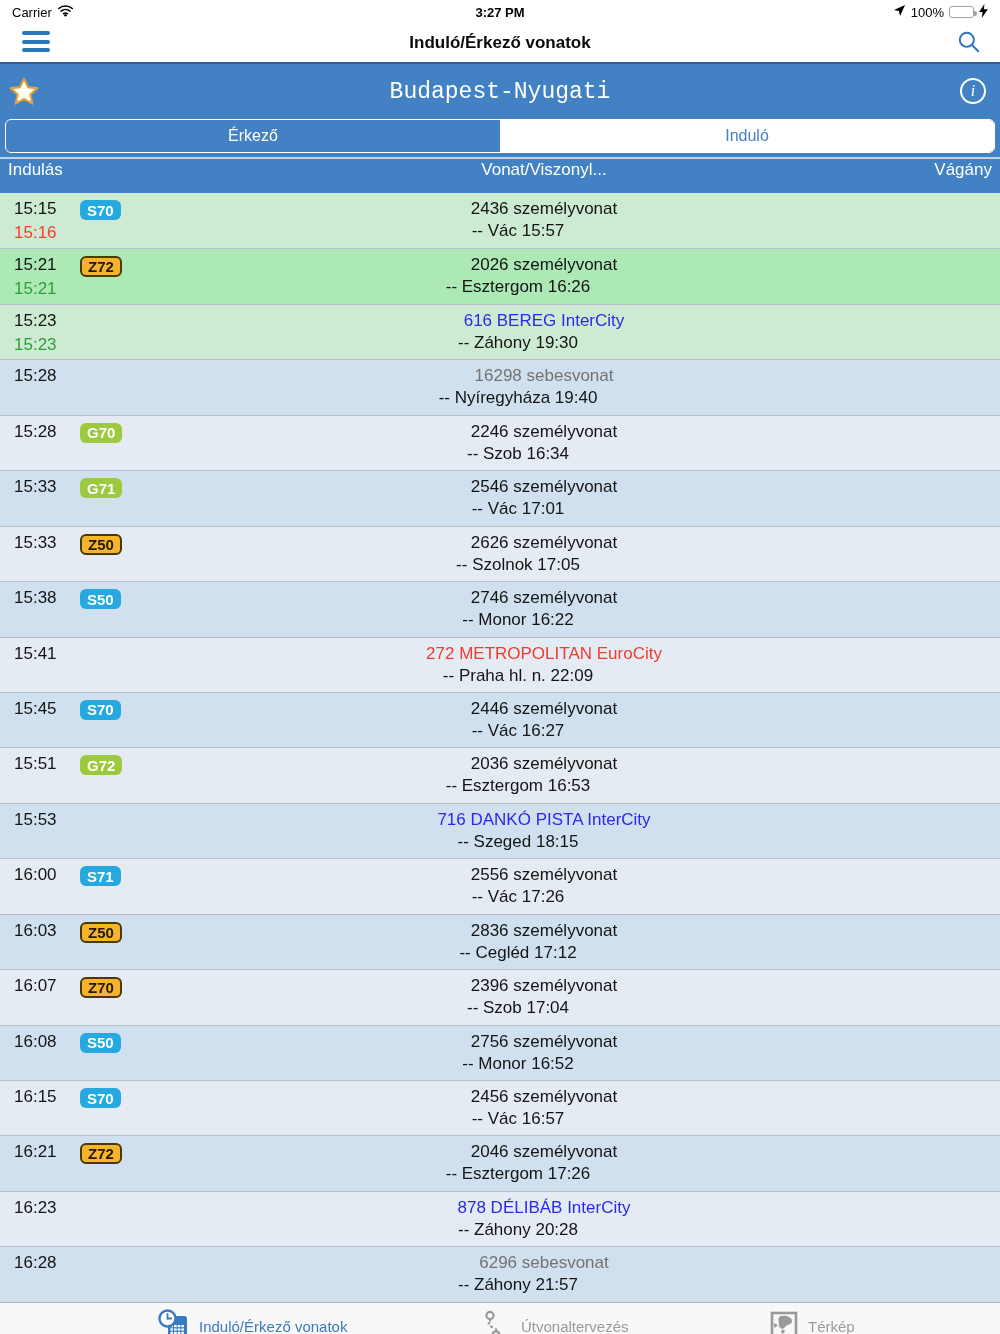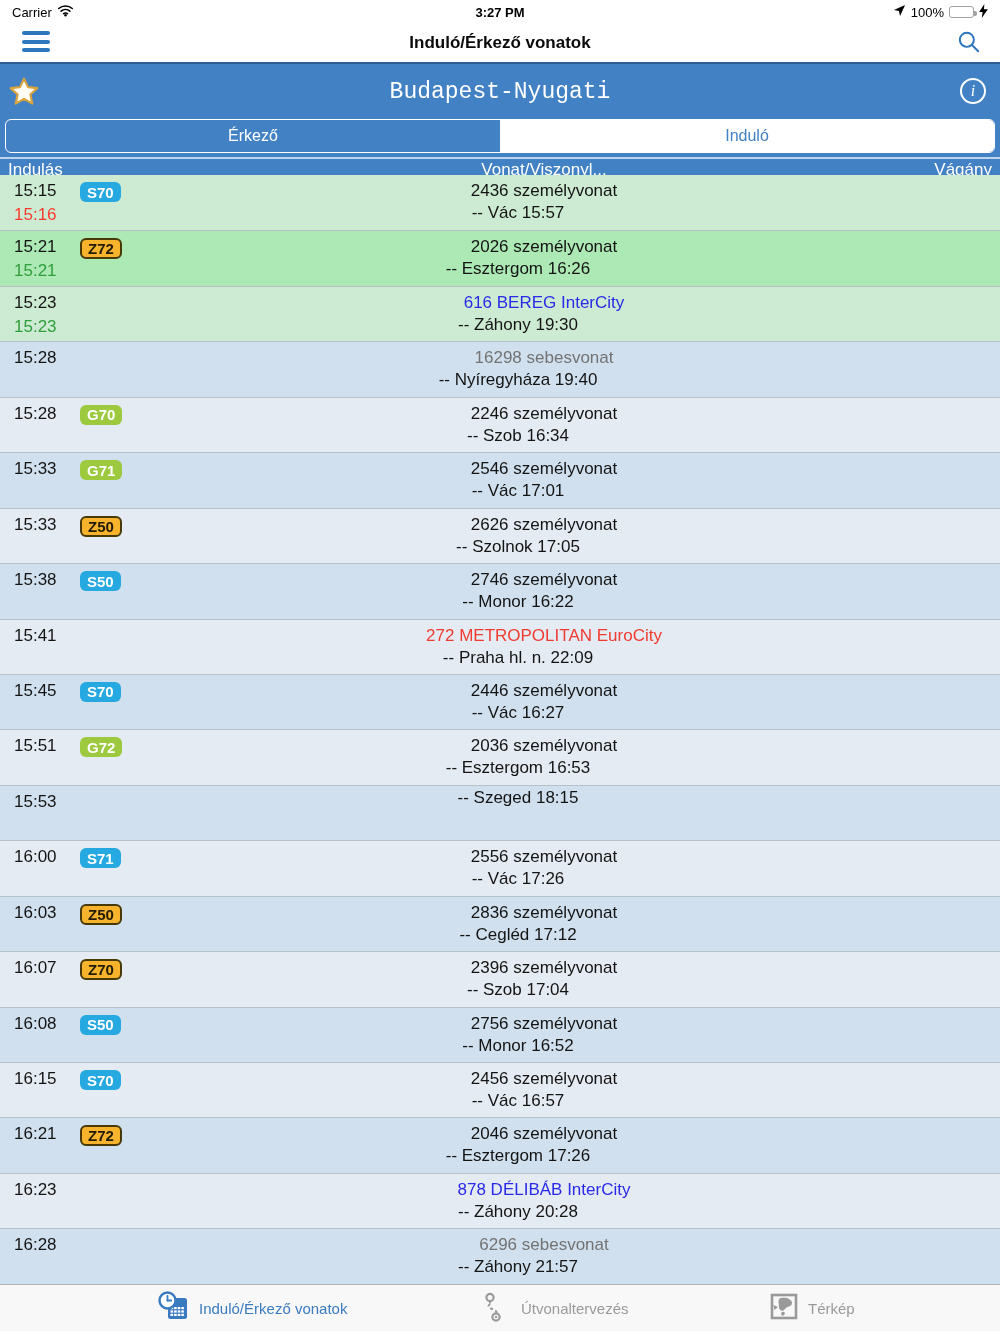--- a/index.html
+++ b/index.html
@@ -32,21 +32,21 @@
               border-radius:50%; color:#fff; text-align:center; line-height:22px; font-size:16px;
               font-family:"Liberation Serif", serif; font-style:italic; }
 
   
   .segmented { margin:0 5px; height:34px; border:1px solid #fff; border-radius:6px; display:flex; overflow:hidden; }
   .seg { flex:1; display:flex; align-items:center; justify-content:center; font-size:16px; cursor:pointer; }
   .seg-arr { color:#fff; background:transparent; }
   .seg-dep { color:#4181c4; background:#fff; }
 
   
-  .table-header { margin-top:4px; height:18px; border-top:2px solid #bcd4ec; background:#4181c4;
+  .table-header { margin-top:4px; height:36px; border-top:2px solid #bcd4ec; background:#4181c4;
                   position:relative; color:#fff; font-size:17px; }
   .th-dep { position:absolute; left:8px; top:1px; }
   .th-train { position:absolute; left:88px; right:0; top:1px; text-align:center; }
   .th-track { position:absolute; right:8px; top:1px; }
 
   
   .train-list { height:1109px; overflow:hidden; }
   .row { height:55.45px; position:relative; font-size:17px; color:#141414; }
   .row + .row { border-top:1px solid #b6c0c8; }
   .bg-green-light { background:#cdebd2; }
@@ -263,20 +263,21 @@
       <div class="train-name name-plain">2036 személyvonat</div>
       <div class="train-dest">-- Esztergom 16:53</div>
     </div>
     <div class="track"></div>
   </div>
 
   <div class="row bg-blue-dark">
     <div class="sched">15:53</div>
 
     <div class="main">
+      <div class="train-name name-ic">716 DANKÓ PISTA InterCity</div>
       <div class="train-dest">-- Szeged 18:15</div>
     </div>
     <div class="track"></div>
   </div>
 
   <div class="row bg-blue-light">
     <div class="sched">16:00</div>
 
     <span class="badge badge-s">S71</span>
     <div class="main">

